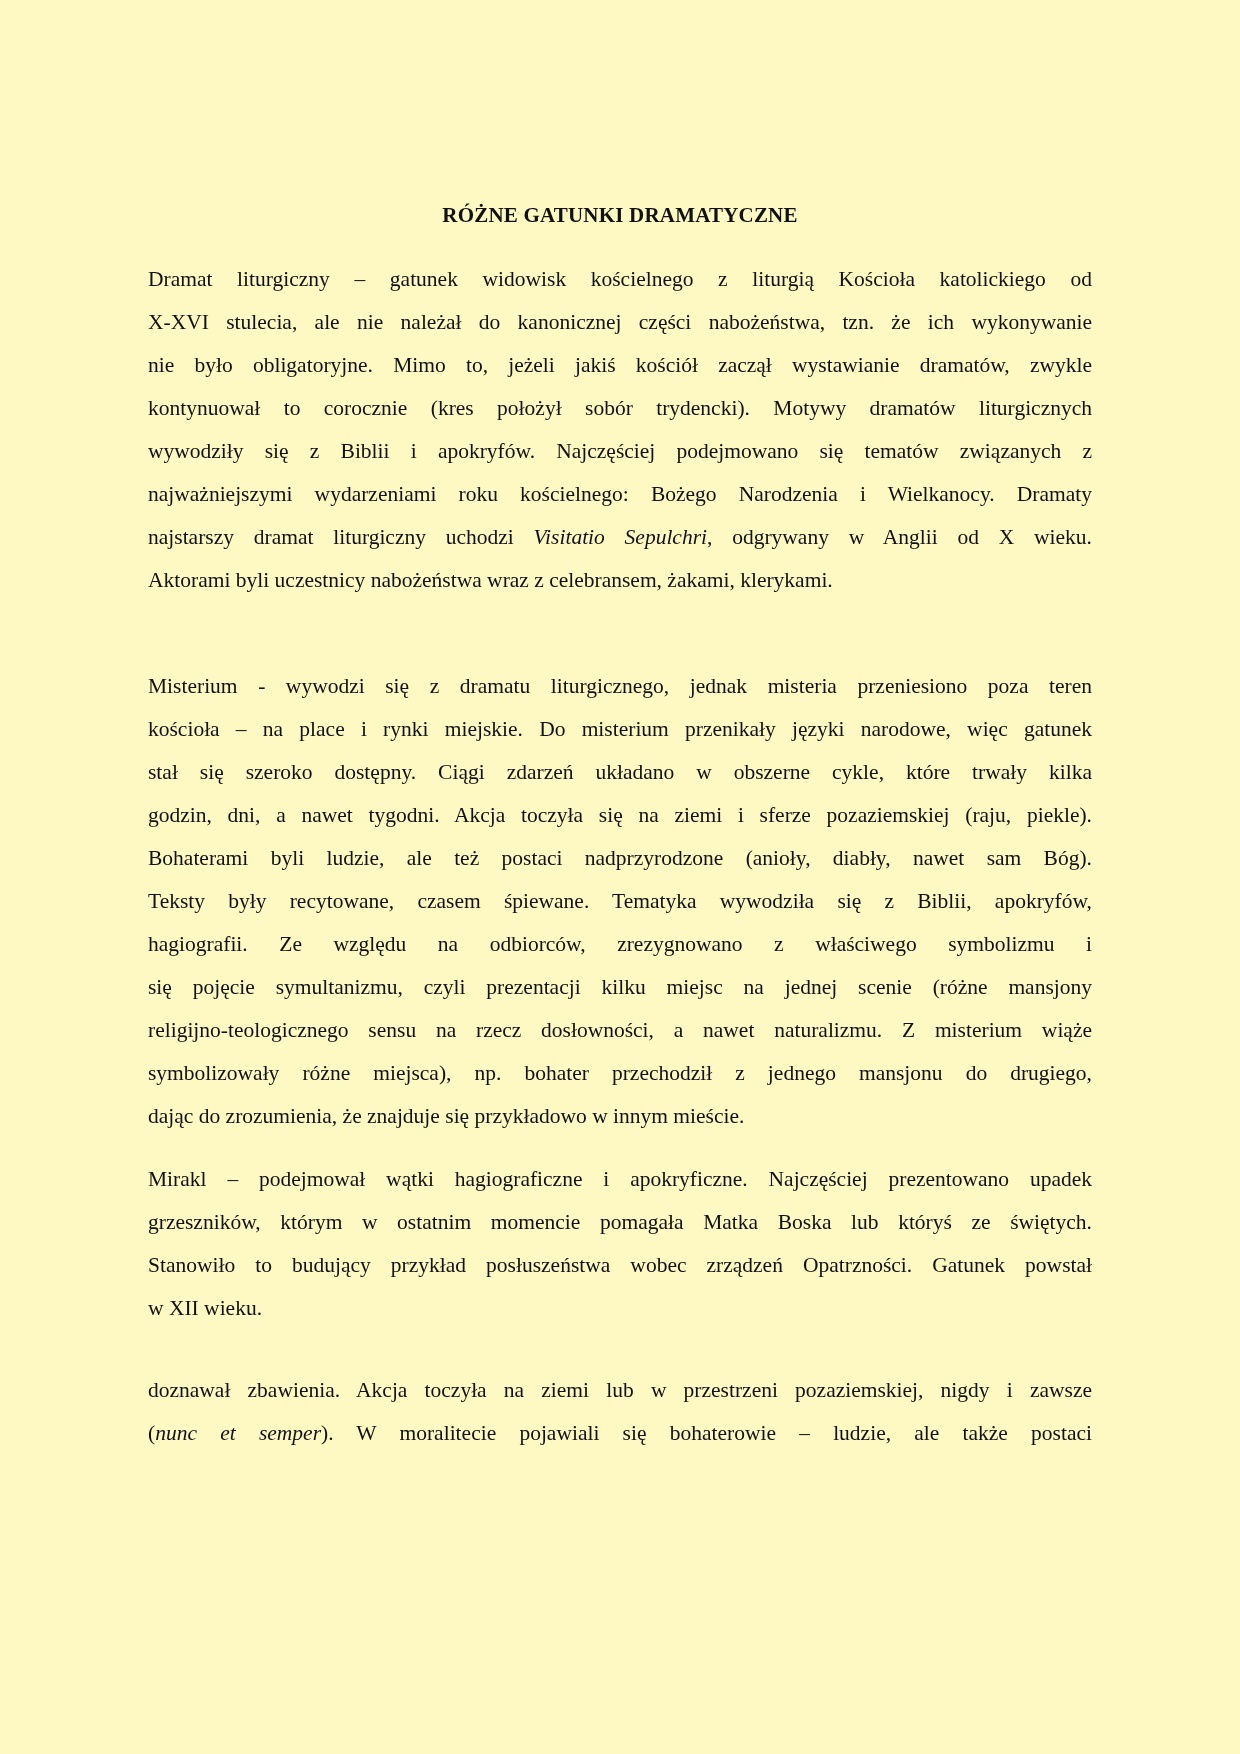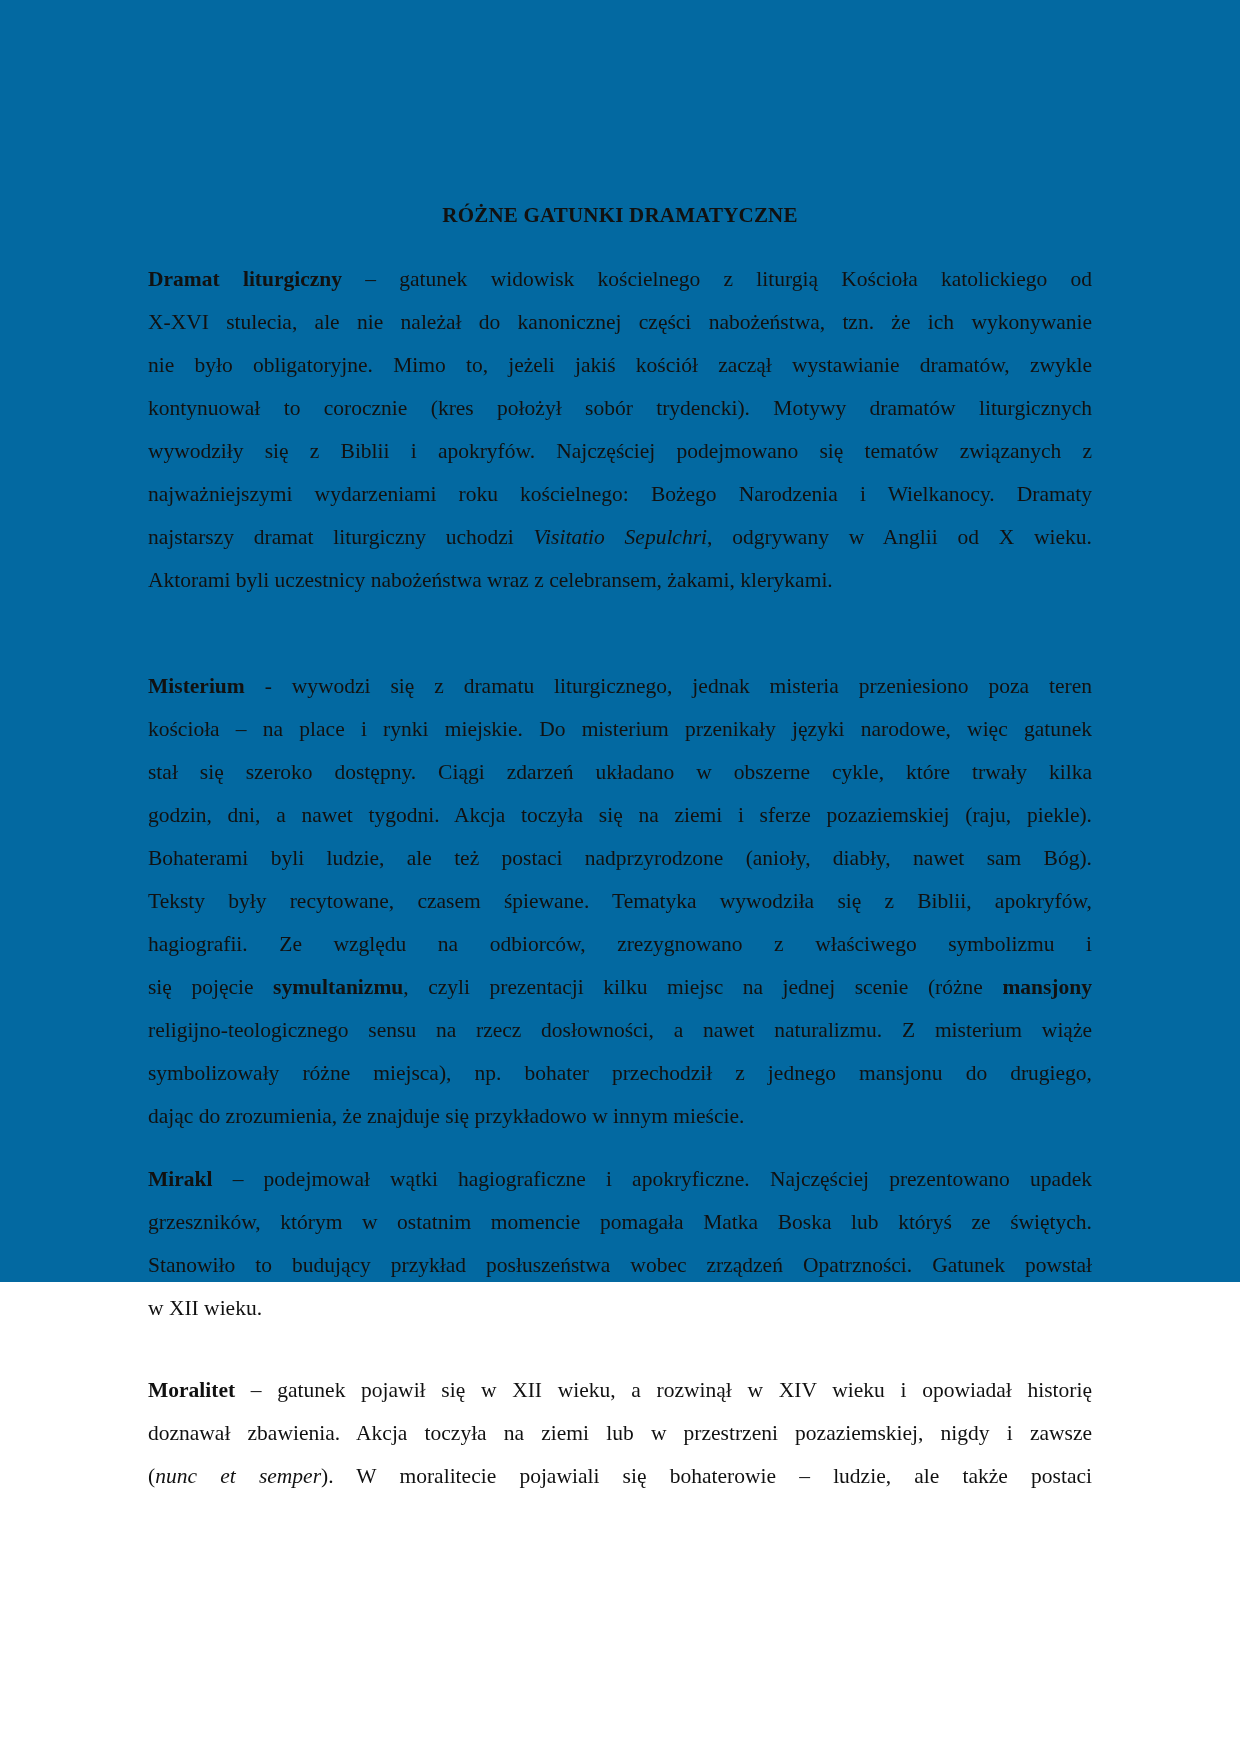--- a/index.html
+++ b/index.html
@@ -1,36 +1,36 @@
 <!DOCTYPE html>
 <html><head>
 <meta charset="utf-8">
 <style>
   html, body { margin: 0; padding: 0; background: #ffffff; }
   body { width: 1240px; height: 1754px; position: relative; overflow: hidden; }
   .page {
-    position: absolute; left: 0; top: 0; width: 1240px; height: 1282px;
-    background: #0369a1;
+    position: absolute; left: 0; top: 0; width: 1240px; height: 1754px;
+    background: #fef9c3;
     font-family: "Liberation Serif", "DejaVu Serif", serif;
     color: #111;
   }
   .title {
     position: absolute; left: 0; top: 203px; width: 1240px;
     text-align: center; font-weight: bold; font-size: 21px; letter-spacing: 0.2px;
   }
   .para {
     position: absolute; left: 148px; width: 944px;
     font-size: 21.5px; line-height: 43px;
   }
   .line {
     display: block; height: 43px; white-space: nowrap;
     text-align: justify; text-align-last: justify;
   }
   .line.last { text-align-last: left; }
-  .b { font-weight: bold; }
+  .b { font-weight: normal; }
   .i { font-style: italic; }
 </style>
 </head>
 <body>
 
 <div class="page">
   <div class="title">RÓŻNE GATUNKI DRAMATYCZNE</div>
 
   <div class="para" style="top:258px">
       <span class="line"><span class="b">Dramat liturgiczny</span><span> – gatunek widowisk kościelnego z liturgią Kościoła katolickiego od</span></span>
@@ -55,17 +55,16 @@
       <span class="line"><span>symbolizowały różne miejsca), np. bohater przechodził z jednego mansjonu do drugiego,</span></span>
       <span class="line last"><span>dając do zrozumienia, że znajduje się przykładowo w innym mieście.</span></span>
     </div>
   <div class="para" style="top:1158px">
       <span class="line"><span class="b">Mirakl</span><span> – podejmował wątki hagiograficzne i apokryficzne. Najczęściej prezentowano upadek</span></span>
       <span class="line"><span>grzeszników, którym w ostatnim momencie pomagała Matka Boska lub któryś ze świętych.</span></span>
       <span class="line"><span>Stanowiło to budujący przykład posłuszeństwa wobec zrządzeń Opatrzności. Gatunek powstał</span></span>
       <span class="line last"><span>w XII wieku.</span></span>
     </div>
   <div class="para" style="top:1369px">
-      <span class="line"><span class="b">Moralitet</span><span> – gatunek pojawił się w XII wieku, a rozwinął w XIV wieku i opowiadał historię</span></span>
       <span class="line"><span>doznawał zbawienia. Akcja toczyła na ziemi lub w przestrzeni pozaziemskiej, nigdy i zawsze</span></span>
       <span class="line"><span>(</span><span class="i">nunc et semper</span><span>). W moralitecie pojawiali się bohaterowie – ludzie, ale także postaci</span></span>
     </div>
 </div>
 
 </body></html>

